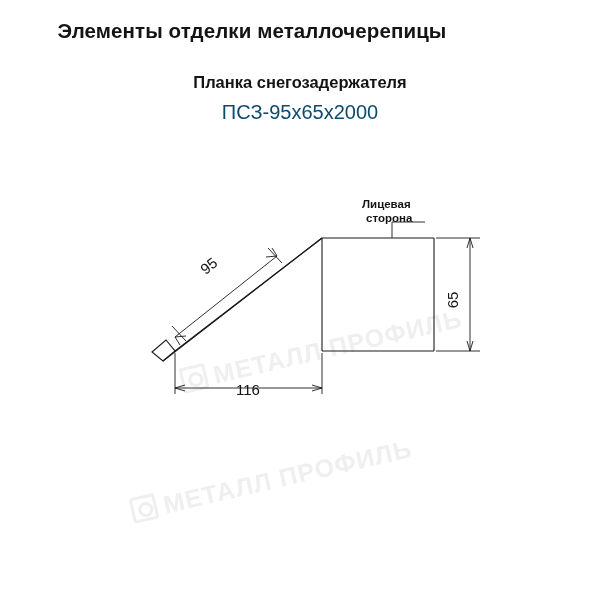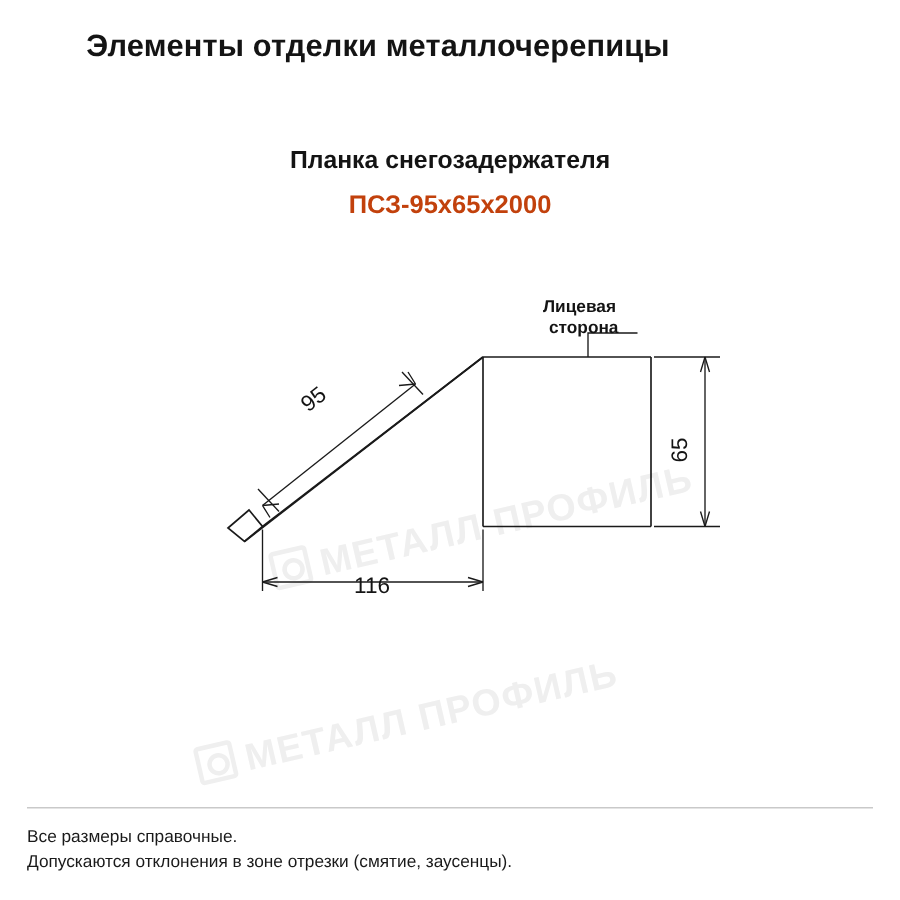--- a/index.html
+++ b/index.html
@@ -34,32 +34,31 @@
     letter-spacing: 0.1px;
     color: #141414;
     line-height: 26px;
   }
   .sub-block {
     position: absolute;
     top: 70px;
     left: 0;
     width: 600px;
     text-align: center;
-    margin-top: 25px;
   }
   .sub-title {
     font-size: 16.5px;
     font-weight: bold;
     color: #141414;
     line-height: 24px;
   }
   .sub-code {
-    font-size: 17px;
-    font-weight: bold;
-    color: #c2410c;
+    font-size: 20px;
+    font-weight: normal;
+    color: #0c4a6e;
     line-height: 24px;
     margin-top: 6px;
   }
   .drawing {
     position: absolute;
     top: 150px;
     left: 0;
     width: 600px;
     height: 300px;
   }
@@ -204,19 +203,14 @@
       <text class="lbl" x="248" y="245" text-anchor="middle">116</text>
 
       <g fill="none" stroke="#1a1a1a" stroke-width="0.9">
         <path d="M 392,88 L 392,72 L 425,72"></path>
       </g>
       <text class="lbl-small" x="362" y="58">Лицевая</text>
       <text class="lbl-small" x="366" y="72">сторона</text>
     </svg>
   </div>
 
-  <div class="footer">
-    <div class="footer-line"></div>
-    <div class="footer-text">Все размеры справочные.</div>
-    <div class="footer-text">Допускаются отклонения в зоне отрезки (смятие, заусенцы).</div>
-  </div>
 
 </div>
 
 </body></html>

